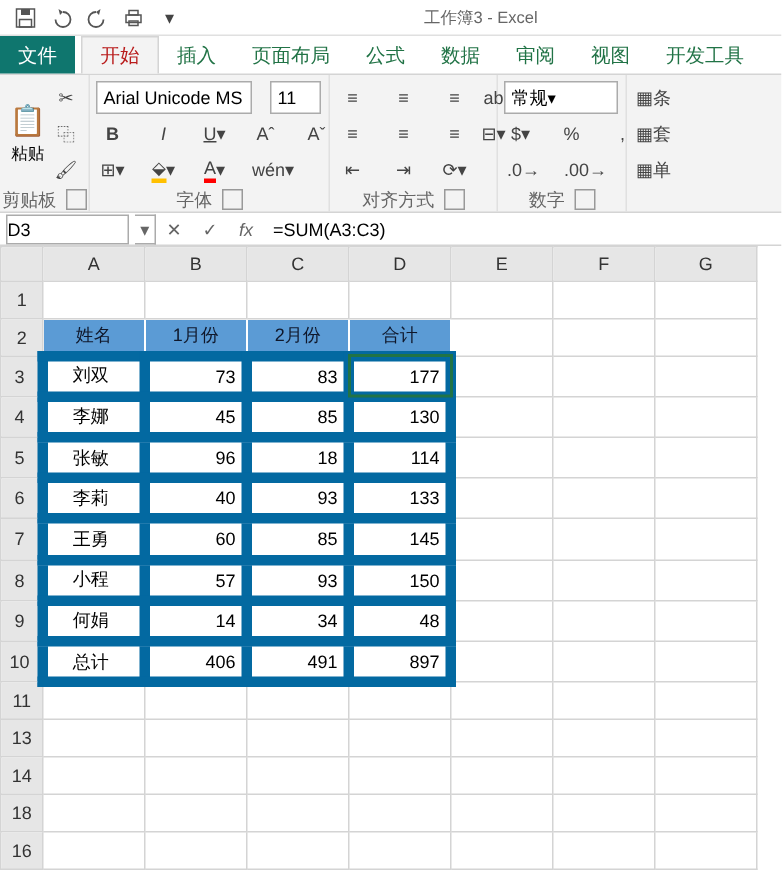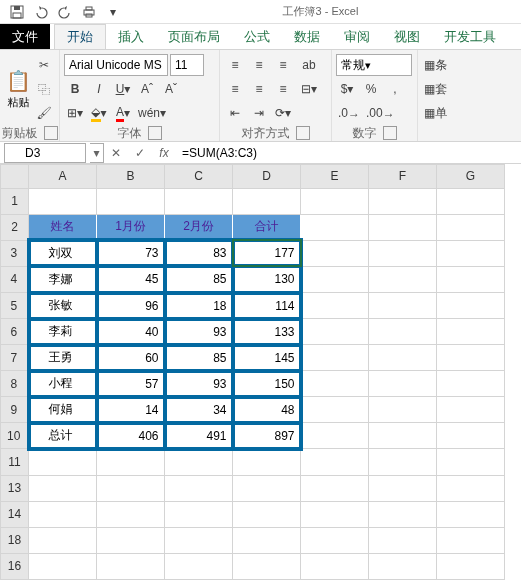--- a/index.html
+++ b/index.html
@@ -2,48 +2,48 @@
 <html><head>
 <meta charset="utf-8">
 <style>
 *{box-sizing:border-box;margin:0;padding:0;font-family:"Microsoft YaHei",Arial,sans-serif;font-size:12px}
 body{background:#fff;width:521px;height:580px;overflow:hidden;user-select:none}
 .qat{height:24px;background:#fff;display:flex;align-items:center;padding:0 6px;gap:2px;border-bottom:1px solid #e0e0e0}
 .qat-btn{width:22px;height:22px;display:flex;align-items:center;justify-content:center;cursor:pointer;color:#444}
 .title-area{flex:1;text-align:center;color:#666;font-size:11px}
 .tabs{height:26px;background:#fff;display:flex;border-bottom:1px solid #d4d4d4}
 .tab{padding:0 12px;display:flex;align-items:center;cursor:pointer;color:#217346;font-size:13px}
-.tab.file{background:#000000;color:#fff;margin-right:4px}
-.tab.active{background:#f3f3f3;border:1px solid #d4d4d4;border-bottom:none;color:#0c4a6e}
+.tab.file{background:#0f766e;color:#fff;margin-right:4px}
+.tab.active{background:#f3f3f3;border:1px solid #d4d4d4;border-bottom:none;color:#b91c1c}
 .ribbon{height:92px;background:#f3f3f3;display:flex;border-bottom:1px solid #d4d4d4}
 .rgroup{border-right:1px solid #e0e0e0;padding:2px 4px;display:flex;flex-direction:column;position:relative}
 .rgroup-label{position:absolute;bottom:0;left:0;right:0;text-align:center;font-size:11px;color:#666;height:16px;display:flex;align-items:center;justify-content:center;gap:4px}
 .rgroup-body{flex:1;display:flex;align-items:flex-start}
 .big-btn{width:40px;display:flex;flex-direction:column;align-items:center;justify-content:center;gap:2px;cursor:pointer;height:66px}
 .big-btn .icon{font-size:20px}
 .big-btn .lbl{font-size:11px}
 .col{display:flex;flex-direction:column;gap:2px;padding:2px 0}
-.row{display:flex;gap:2px;align-items:center}
+.row{display:flex;gap:12px;align-items:center}
 .mini-btn{min-width:22px;height:22px;display:flex;align-items:center;justify-content:center;cursor:pointer;color:#444;padding:0 2px}
 .combo{height:22px;border:1px solid #ababab;background:#fff;display:flex;align-items:center;padding:0 4px;font-size:11px}
 .launcher{width:14px;height:14px;border:1px solid #999;display:inline-block;margin-left:2px}
 .namebox-row{height:22px;background:#fff;border-bottom:1px solid #d4d4d4;display:flex;align-items:center}
-.namebox{width:82px;height:20px;border:1px solid #ababab;background:#fff;padding:0 20px;display:flex;align-items:center;margin:0 4px}
+.namebox{width:82px;height:20px;border:1px solid #ababab;background:#fff;padding:0 0;display:flex;align-items:center;margin:0 4px}
 .nb-arrow{width:14px;height:20px;border:1px solid #ababab;border-left:none;display:flex;align-items:center;justify-content:center;color:#666}
 .fx-btn{width:24px;height:20px;display:flex;align-items:center;justify-content:center;color:#666;cursor:pointer}
 .formula-bar{flex:1;height:20px;padding:0 6px;display:flex;align-items:center;font-size:12px;color:#000}
 .grid-wrap{display:flex;height:calc(580px - 164px)}
 .grid{border-collapse:collapse;table-layout:fixed}
 .grid th,.grid td{border:1px solid #d4d4d4;height:22px;padding:0;text-align:center;font-weight:normal;font-size:12px;overflow:hidden}
 .grid .colhdr{background:#e6e6e6;color:#333;height:20px}
 .grid .rowhdr{background:#e6e6e6;color:#333;width:28px}
 .grid .corner{background:#e6e6e6;width:28px;height:20px}
 .grid td{background:#fff}
-.grid .data-hdr{background:#5b9bd5;color:#4c1d95;border:1px solid #fff}
-.grid .data-cell{border:4px solid #0369a1;text-align:right;padding-right:4px}
+.grid .data-hdr{background:#5b9bd5;color:#0f172a;border:1px solid #fff}
+.grid .data-cell{border:7px solid #0369a1;text-align:right;padding-right:4px}
 .grid .data-cell.name{text-align:center}
 .grid .sel{outline:2px solid #217346;outline-offset:-1px}
 svg{display:block}
 </style>
 </head>
 <body>
 
 <div class="qat">
   <div class="qat-btn">
       <svg width="14" height="14" viewBox="0 0 14 14">

